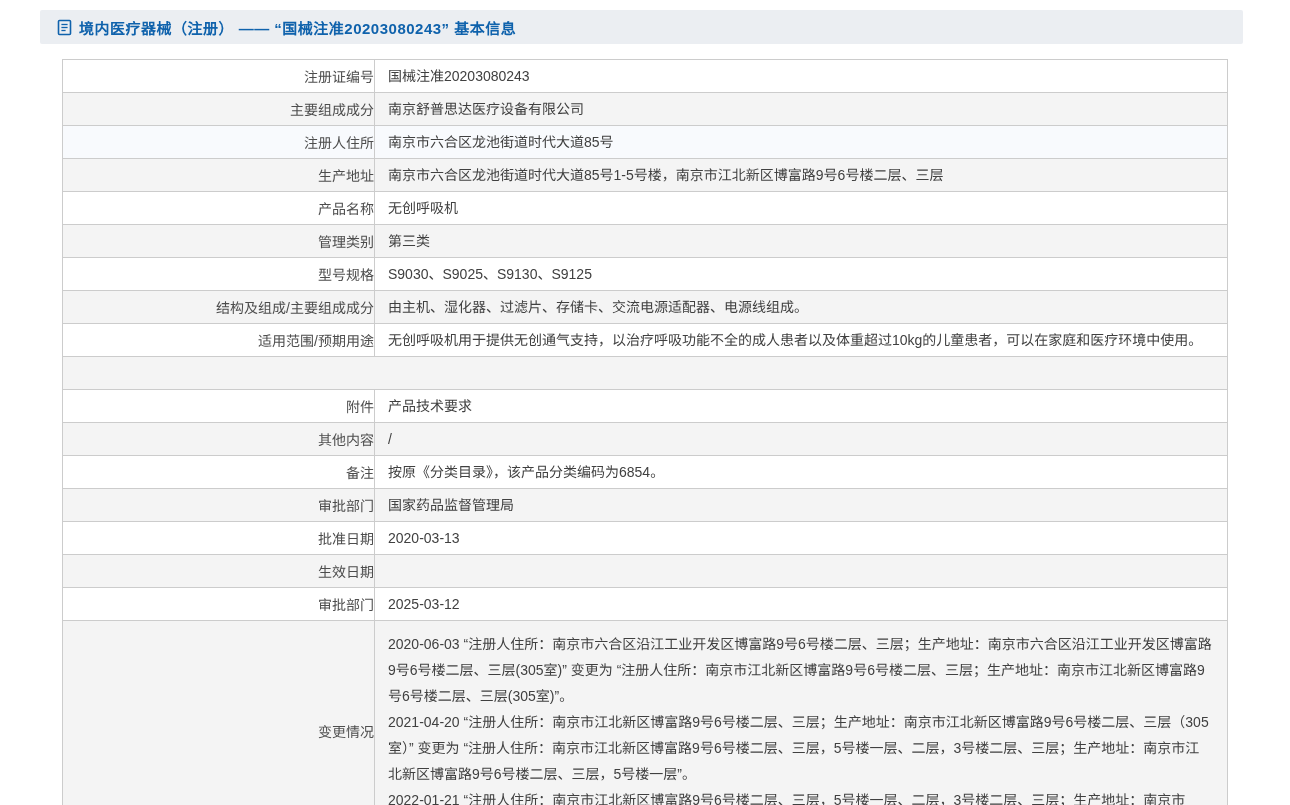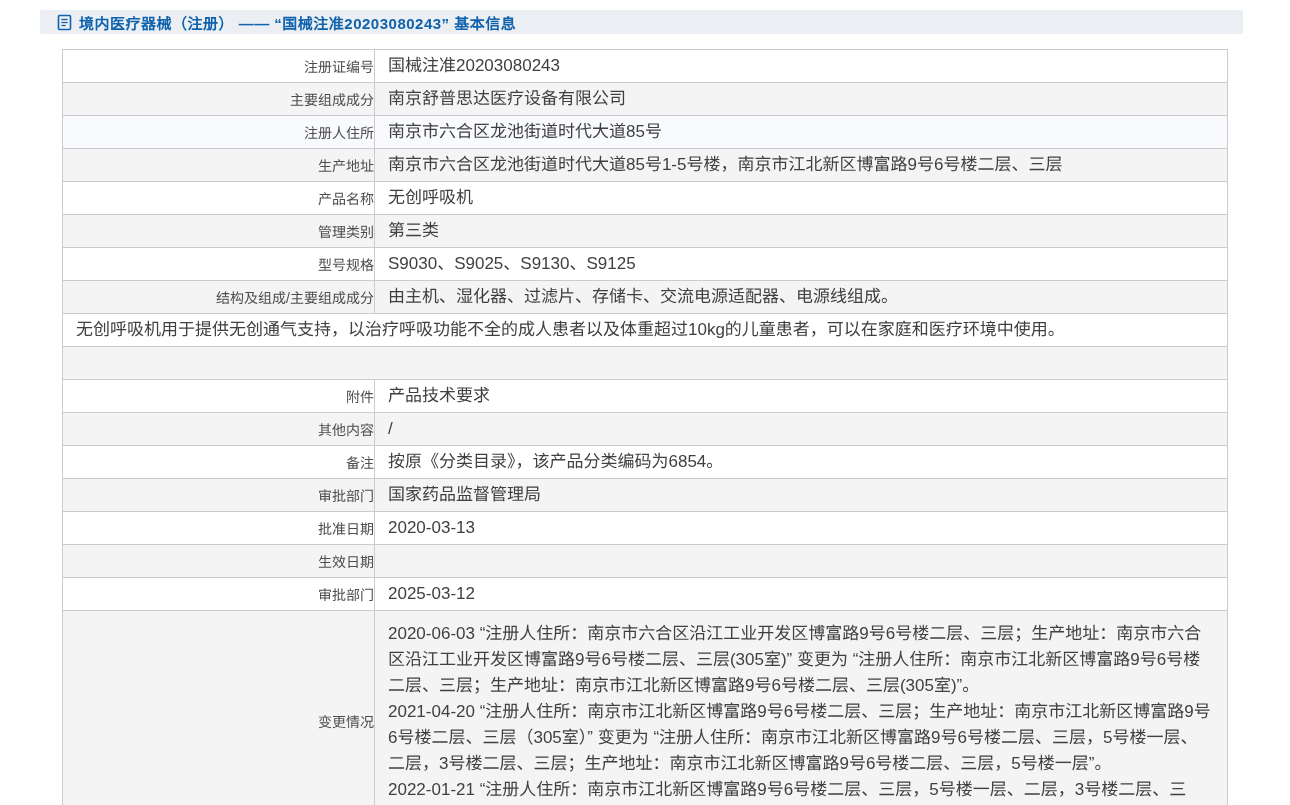--- a/index.html
+++ b/index.html
@@ -4,21 +4,21 @@
 <style>
   * { margin: 0; padding: 0; box-sizing: border-box; }
   html, body {
     width: 1290px; height: 805px;
     overflow: hidden;
     background: #ffffff;
     font-family: "Liberation Sans", "DejaVu Sans", sans-serif;
   }
   .header-bar {
     margin: 10px 47px 0 40px;
-    height: 24px;
+    height: 34px;
     background: #ebeef2;
     border-radius: 2px;
     display: flex;
     align-items: center;
     padding-left: 17px;
   }
   .doc-icon { display: inline-flex; margin-right: 7px; }
   .header-title {
     color: #0f62ac;
     font-size: 15px;
@@ -47,21 +47,21 @@
     border-right: 1px solid #cccccc;
     color: #4d4d4d;
     font-size: 14px;
   }
   .cell-value {
     flex: 1;
     display: flex;
     align-items: center;
     padding: 5px 15px 5px 13px;
     color: #404040;
-    font-size: 17px;
+    font-size: 14px;
     line-height: 22px;
   }
   .row-change { height: 220px; }
   .row-change .cell-value {
     display: block;
     padding-top: 10px;
     line-height: 26px;
   }
   .row-change .cell-value p { margin: 0; }
 </style>
@@ -107,20 +107,21 @@
   </div>
   <div class="row">
     <div class="cell-label">型号规格</div>
     <div class="cell-value">S9030、S9025、S9130、S9125</div>
   </div>
   <div class="row">
     <div class="cell-label">结构及组成/主要组成成分</div>
     <div class="cell-value">由主机、湿化器、过滤片、存储卡、交流电源适配器、电源线组成。</div>
   </div>
   <div class="row">
+    <div class="cell-label">适用范围/预期用途</div>
     <div class="cell-value">无创呼吸机用于提供无创通气支持，以治疗呼吸功能不全的成人患者以及体重超过10kg的儿童患者，可以在家庭和医疗环境中使用。</div>
   </div>
   <div class="row">
     <div class="cell-value"></div>
   </div>
   <div class="row">
     <div class="cell-label">附件</div>
     <div class="cell-value">产品技术要求</div>
   </div>
   <div class="row">

